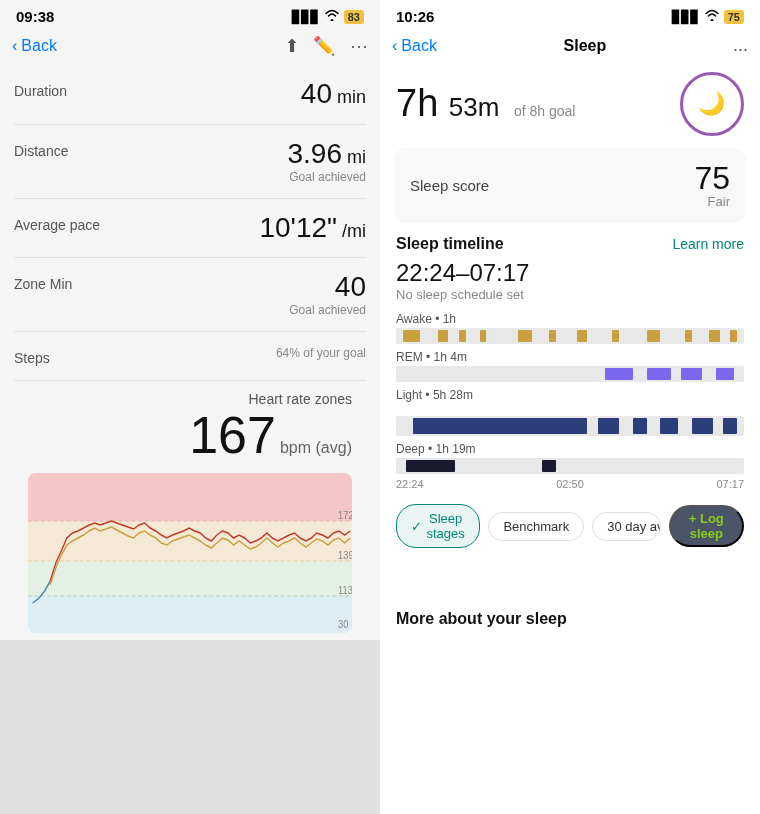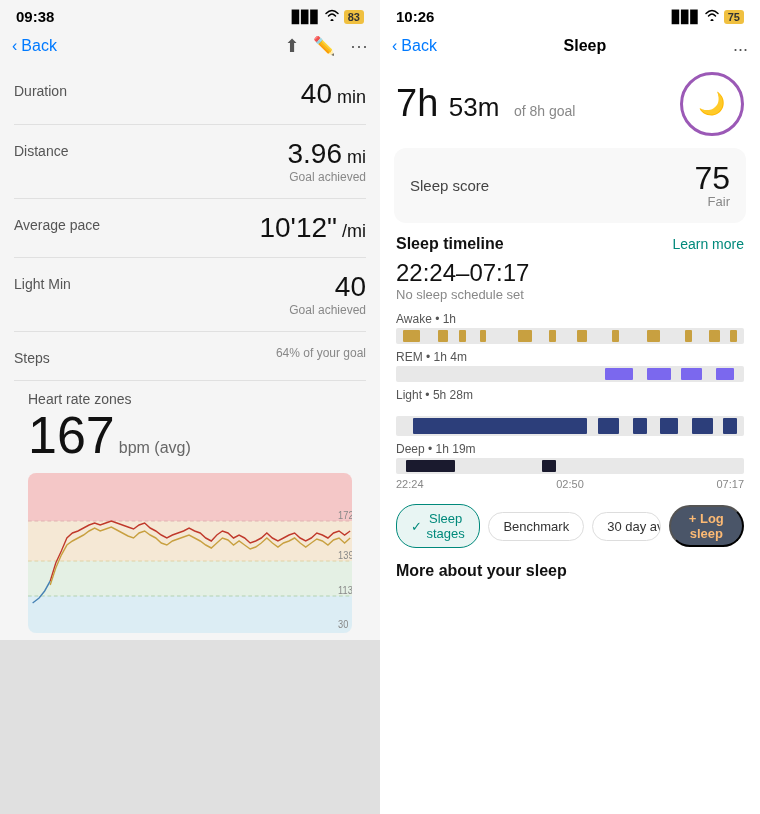--- a/index.html
+++ b/index.html
@@ -129,20 +129,21 @@
       font-size: 18px;
     }
     .metric-sub {
       font-size: 12px;
       color: #888;
     }
 
     
     .hr-section {
       padding: 10px 14px 6px;
+      text-align: right;
     }
     .hr-title {
       font-size: 14px;
       color: #555;
       margin-bottom: 2px;
     }
     .hr-bpm {
       font-size: 52px;
       font-weight: 200;
       color: #111;
@@ -344,37 +345,38 @@
       color: #00897b;
     }
     .tab-btn.partial {
       overflow: hidden;
       max-width: 90px;
     }
 
     
     .log-sleep-btn {
       background: #4a5568;
-      color: #fdba74;
+      color: #84cc16;
       border-radius: 24px;
       padding: 4px 14px;
       font-size: 13px;
       font-weight: 600;
       display: flex;
       align-items: center;
       gap: 4px;
       margin-left: auto;
     }
 
     
     .more-sleep {
       padding: 8px 16px;
       font-size: 16px;
       font-weight: 600;
       color: #111;
+      margin-top: 48px;
     }
 
     
     .metrics-container::-webkit-scrollbar { display: none; }
   </style>
 </head>
 <body>
 
 <div class="left-panel">
 
@@ -429,21 +431,21 @@
     <div class="metric-row">
       <span class="metric-label">Average pace</span>
       <div class="metric-value-block">
         <div class="metric-value">
           <span>10'12"</span><span class="unit"> /mi</span>
         </div>
       </div>
     </div>
 
     <div class="metric-row">
-      <span class="metric-label">Light Min</span>
+      <span class="metric-label">Zone Min</span>
       <div class="metric-value-block">
         <div class="metric-value">
           <span>40</span><span class="unit"></span>
         </div>
         <div class="metric-sub">Goal achieved</div>
       </div>
     </div>
 
     <div class="metric-row">
       <span class="metric-label">Steps</span>

